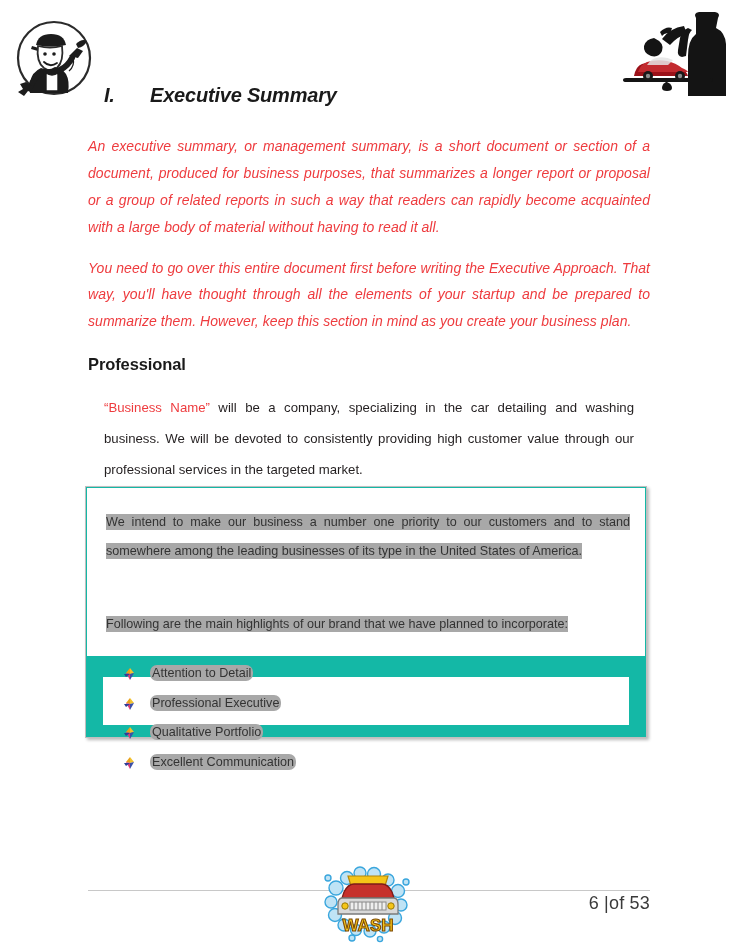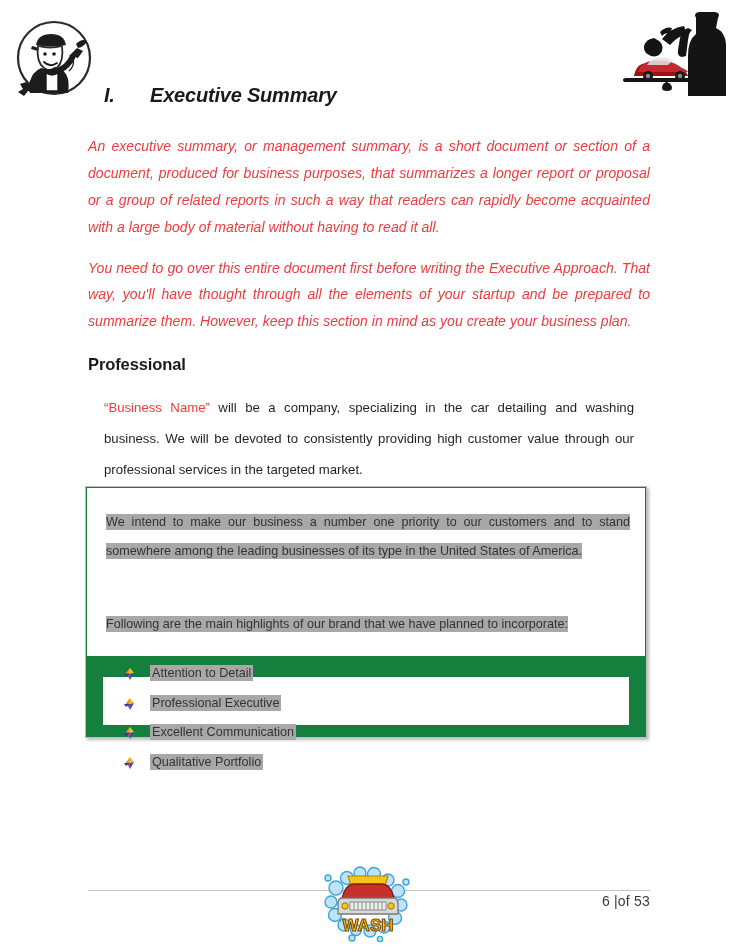--- a/index.html
+++ b/index.html
@@ -89,21 +89,21 @@
   }
   p.body-text .biz-name { color: #ee3b3e; }
 
   
   #brand-box {
     position: absolute;
     left: 85px;
     top: 486px;
     width: 562px;
     height: 252px;
-    background: #15803d;
+    background: #14b8a6;
     border: 1px solid #bfbfbf;
     box-sizing: border-box;
     box-shadow: 2px 2px 3px rgba(0,0,0,0.28);
   }
   #brand-box-inner-top {
     position: absolute;
     left: 1px;
     top: 1px;
     right: 1px;
     height: 168px;
@@ -157,20 +157,21 @@
     position: absolute;
     left: 0;
     top: 1px;
     width: 16px;
     height: 16px;
   }
   ul.brand-list li .li-label {
     background: #a8a8a8;
     color: #333333;
     padding: 1px 2px;
+    border-radius: 7px;
   }
 
   
   #footer-rule {
     position: absolute;
     left: 88px;
     top: 890px;
     width: 562px;
     height: 1px;
     background: #c8c8c8;
@@ -179,21 +180,21 @@
     position: absolute;
     left: 322px;
     top: 858px;
     width: 92px;
     height: 88px;
   }
   #page-number {
     position: absolute;
     right: 86px;
     top: 893px;
-    font-size: 14px;
+    font-size: 18px;
     color: #3a3a3a;
     letter-spacing: 0.2px;
   }
 </style>
 </head>
 <body>
 
 <div id="page-body">
 
   <div id="logo-left">
@@ -296,33 +297,33 @@
       <li>
         <span class="bullet-glyph">
           <svg viewBox="0 0 16 16" width="16" height="16" aria-hidden="true">
             <path d="M8 2 L12 7 L8 8 Z" fill="#f2c12e"></path>
             <path d="M8 2 L8 8 L4 7 Z" fill="#e9a21a"></path>
             <path d="M4 7 L8 8 L8 14 Z" fill="#d93b7a"></path>
             <path d="M8 8 L12 7 L8 14 Z" fill="#3b4fa8"></path>
             <path d="M2 8 L8 8 L4 11 Z" fill="#2b3f96"></path>
           </svg>
         </span>
-        <span class="li-label">Excellent Communication</span>
+        <span class="li-label">Qualitative Portfolio</span>
       </li>
       <li>
         <span class="bullet-glyph">
           <svg viewBox="0 0 16 16" width="16" height="16" aria-hidden="true">
             <path d="M8 2 L12 7 L8 8 Z" fill="#f2c12e"></path>
             <path d="M8 2 L8 8 L4 7 Z" fill="#e9a21a"></path>
             <path d="M4 7 L8 8 L8 14 Z" fill="#d93b7a"></path>
             <path d="M8 8 L12 7 L8 14 Z" fill="#3b4fa8"></path>
             <path d="M2 8 L8 8 L4 11 Z" fill="#2b3f96"></path>
           </svg>
         </span>
-        <span class="li-label">Qualitative Portfolio</span>
+        <span class="li-label">Excellent Communication</span>
       </li>
     </ul>
   </div>
 
   <div id="footer-rule"></div>
 
   <div id="footer-logo">
     <svg viewBox="0 0 92 88" width="92" height="88" aria-hidden="true">
       <g fill="#bfe3f5" stroke="#3aa6dd" stroke-width="1.4">
         <circle cx="14" cy="30" r="7"></circle>

